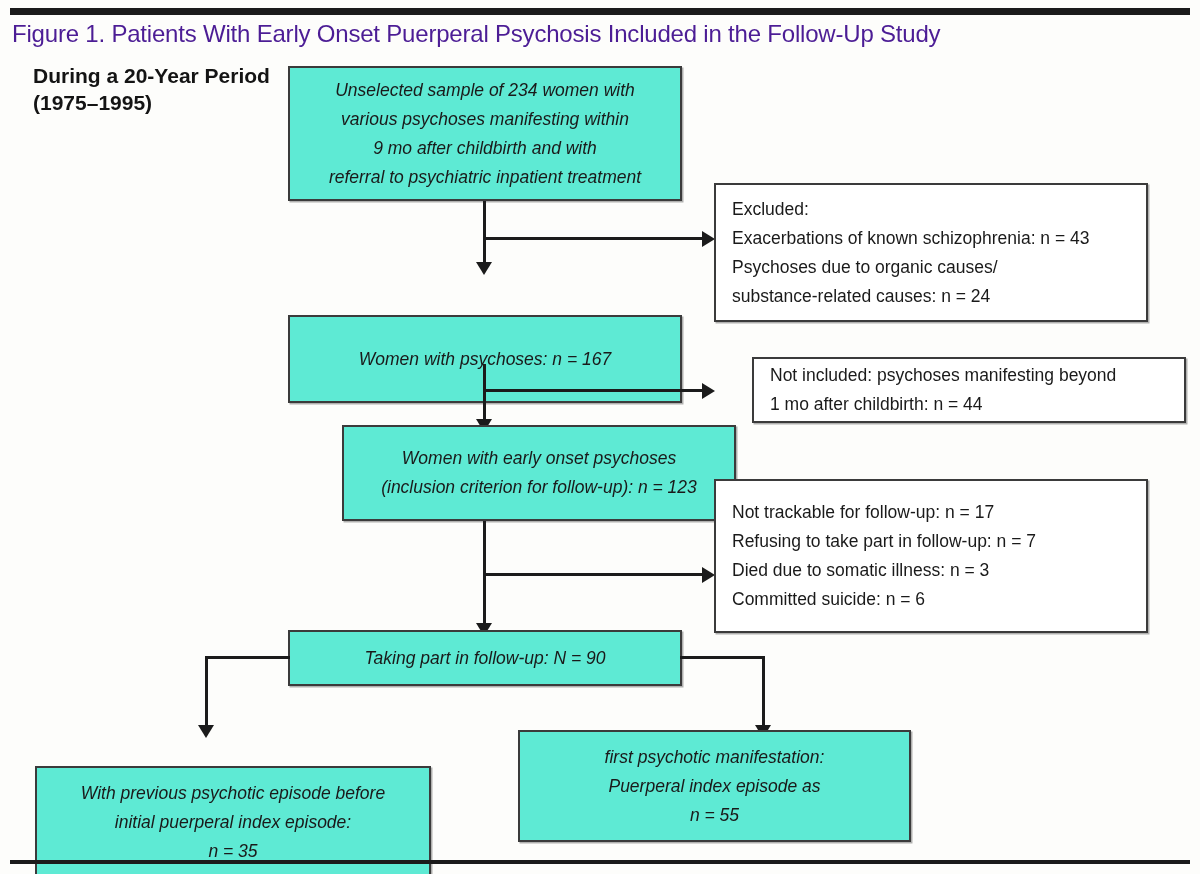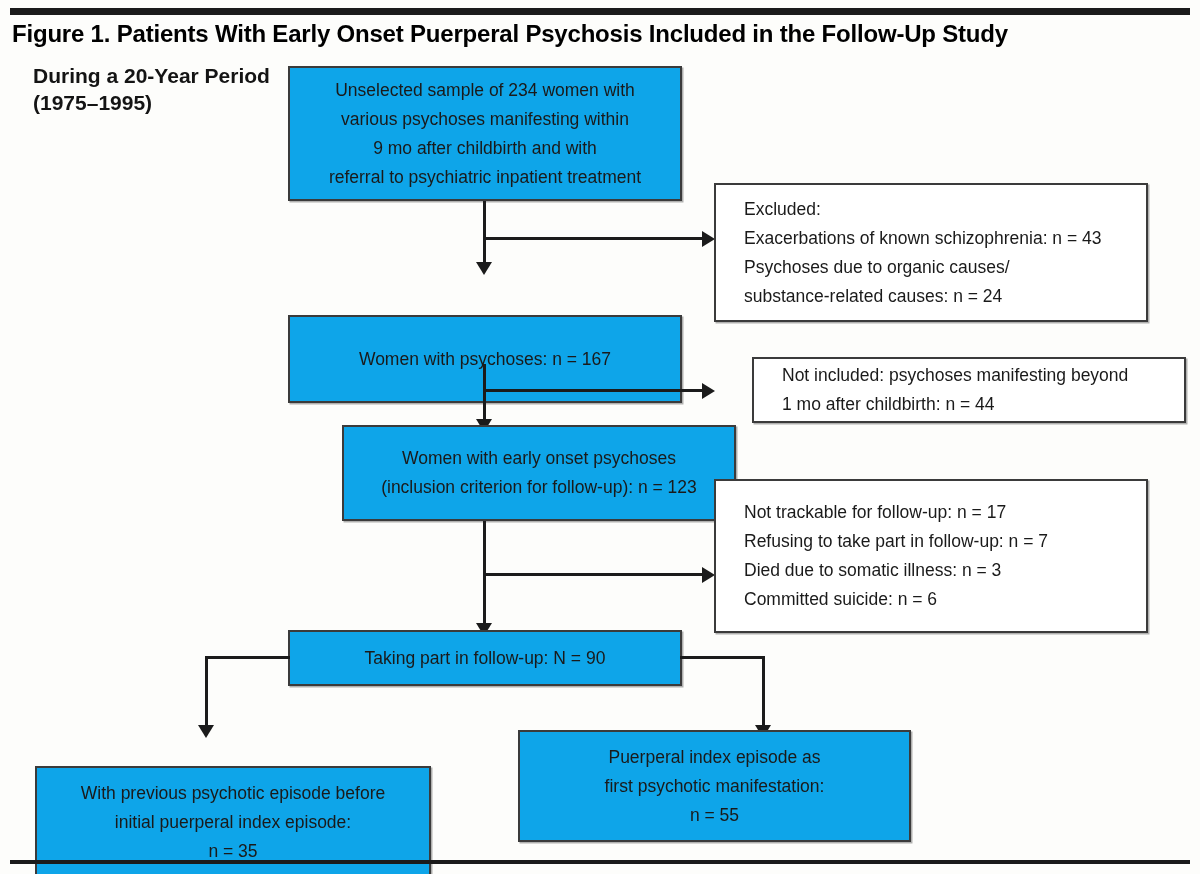--- a/index.html
+++ b/index.html
@@ -30,23 +30,23 @@
   .rule-top    { top: 8px;   height: 7px; }
   .rule-bottom { top: 860px; height: 4px; }
 
   
   .fig-title {
     position: absolute;
     left: 12px;
     top: 20px;
     width: 1160px;
     font-size: 24px;
-    font-weight: bold;
+    font-weight: normal;
     letter-spacing: -0.2px;
-    color: #000000;
+    color: #4c1d95;
     white-space: nowrap;
   }
 
   
   .side-label {
     position: absolute;
     left: 33px;
     top: 62px;
     width: 250px;
     font-size: 21px;
@@ -62,29 +62,29 @@
     border: 2px solid #3b3b3b;
     display: flex;
     align-items: center;
     justify-content: center;
     font-size: 17.5px;
     line-height: 29px;
     color: #1a1a1a;
     text-align: center;
     box-shadow: 1.5px 1.5px 0 rgba(0,0,0,0.30);
   }
-  .box.shaded { background: #0ea5e9; }
+  .box.shaded { background: #5eead4; font-style: italic; }
   .box.plain  { background: #ffffff; }
   .box .box-text { padding: 0 8px; }
 
   .box.left-align {
     justify-content: flex-start;
     text-align: left;
   }
-  .box.left-align .box-text { padding: 0 0 0 16px; margin-left: 12px; }
+  .box.left-align .box-text { padding: 0 0 0 16px; }
 
   
   .ln {
     position: absolute;
     background: #1b1b1b;
   }
   .ln-v { width: 3px; }
   .ln-h { height: 3px; }
 
   .arrow-down {
@@ -197,21 +197,21 @@
   <div class="box shaded" style="left:35px; top:730px; width:396px; height:112px;margin-top:36px;">
     <div class="box-text">
       <div>With previous psychotic episode before</div>
       <div>initial puerperal index episode:</div>
       <div>n = 35</div>
     </div>
   </div>
 
   <div class="box shaded" style="left:518px; top:730px; width:393px; height:112px;">
     <div class="box-text">
+      <div>first psychotic manifestation:</div>
       <div>Puerperal index episode as</div>
-      <div>first psychotic manifestation:</div>
       <div>n = 55</div>
     </div>
   </div>
 
   <div class="rule rule-bottom"></div>
 
 </div>
 
 </body></html>

